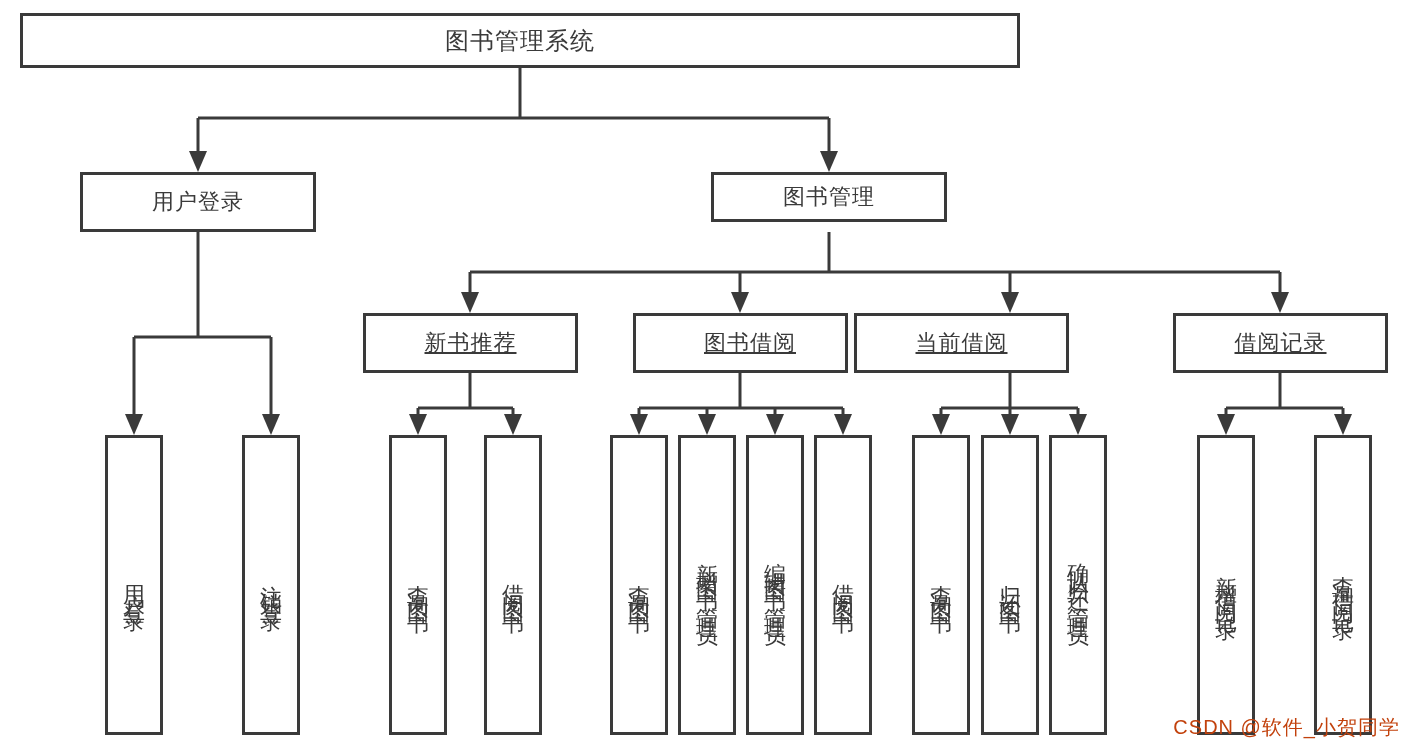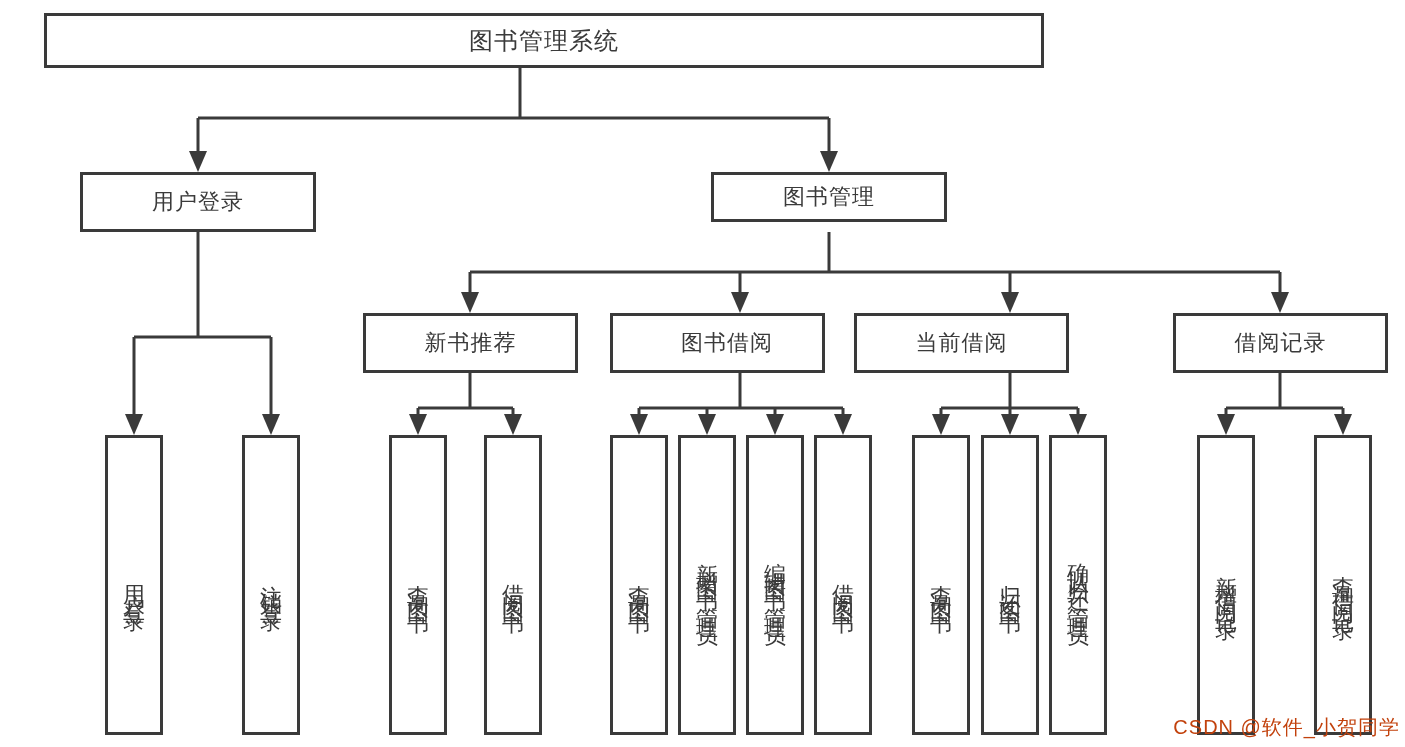--- a/index.html
+++ b/index.html
@@ -50,26 +50,26 @@
   }
   .vbox .vtext {
     writing-mode: vertical-rl;
     text-orientation: mixed;
     font-size: 22px;
     line-height: 1;
     letter-spacing: 9px;
     color: #3a3a3a;
     white-space: nowrap;
   }
-  #root-box   { left: 20px;  top: 13px;  width: 1000px; height: 55px; font-size: 24px; margin-left: 24px; }
+  #root-box   { left: 20px;  top: 13px;  width: 1000px; height: 55px; font-size: 24px; }
   #ul-box     { left: 80px;  top: 172px; width: 236px;  height: 60px; }
   #bm-box     { left: 711px; top: 172px; width: 236px;  height: 50px; }
-  .group-box  { top: 313px; height: 60px; width: 215px; }
+  .group-box  { top: 313px; height: 60px; width: 215px; text-decoration: underline; }
   #g-newbook  { left: 363px; }
-  #g-borrow   { left: 610px; padding-left: 19px; }
+  #g-borrow   { left: 633px; padding-left: 19px; }
   #g-current  { left: 854px; }
   #g-record   { left: 1173px; }
   #leaf-login    { left: 105px; }
   #leaf-logout   { left: 242px; }
   #leaf-nb-query { left: 389px; }
   #leaf-nb-borrow{ left: 484px; }
   #leaf-bb-query { left: 610px; }
   #leaf-bb-add   { left: 678px; }
   #leaf-bb-edit  { left: 746px; }
   #leaf-bb-borrow{ left: 814px; }

